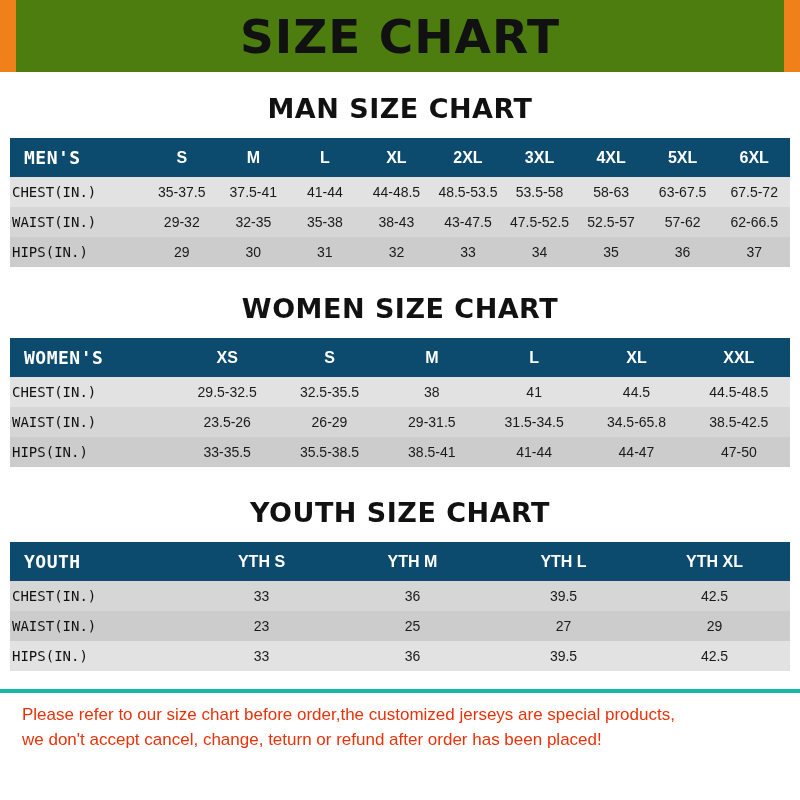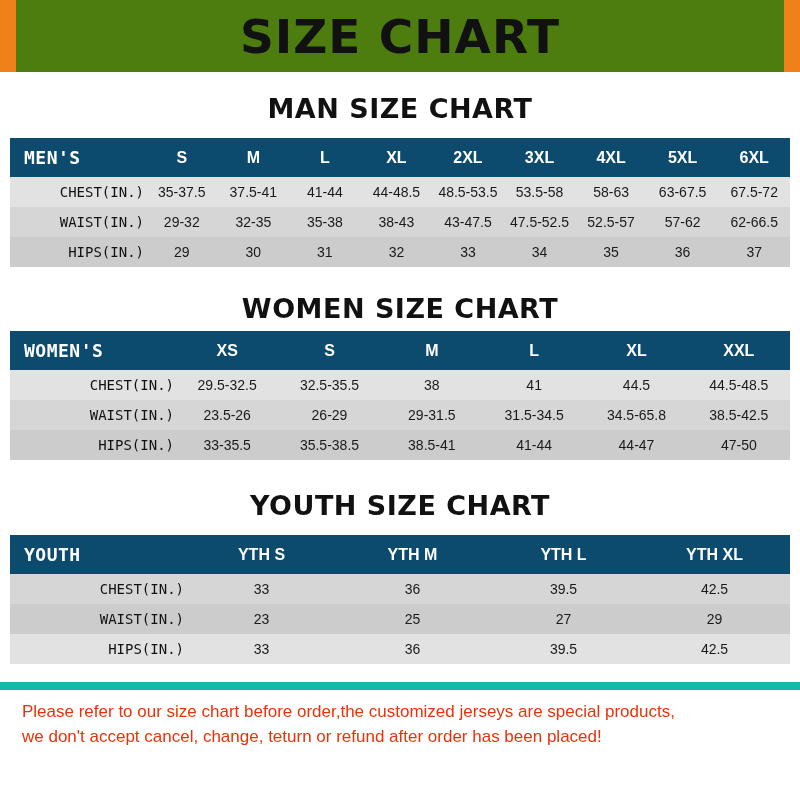--- a/index.html
+++ b/index.html
@@ -52,21 +52,21 @@
   }
   .section-title {
     text-align: center;
     font-family: "DejaVu Sans", sans-serif;
     font-weight: bold;
     font-size: 27px;
     color: #111111;
     letter-spacing: 0.5px;
   }
   .t-man { margin-top: 21px; margin-bottom: 14px; }
-  .t-women { margin-top: 26px; margin-bottom: 7px; }
+  .t-women { margin-top: 26px; margin-bottom: 14px; }
   .t-youth { margin-top: 30px; margin-bottom: 14px; }
 
   table.size-table {
     width: 100%;
     border-collapse: collapse;
     table-layout: fixed;
   }
   table.size-table th,
   table.size-table td {
     text-align: center;
@@ -94,36 +94,36 @@
   }
   
   table.size-table tbody td {
     font-size: 14px;
     padding: 7px 2px;
   }
   table.size-table tbody td.rowlabel {
     font-family: "DejaVu Sans Mono", monospace;
     font-size: 14px;
     letter-spacing: 0px;
-    text-align: right;
+    text-align: left;
     color: #111111;
     margin-top: 31px;
   }
   table.size-table tbody tr.shade-a { background: #e2e2e2; }
   table.size-table tbody tr.shade-b { background: #d6d6d6; }
   table.size-table tbody tr.shade-c { background: #cccccc; }
 
   .men-table thead th.rowlabel { width: 120px; }
   .women-table thead th.rowlabel { width: 150px; }
   .youth-table thead th.rowlabel { width: 160px; }
 
   .footer-note {
     margin-top: 18px;
     padding: 10px 22px 0 22px;
-    border-top: 8px solid #14b8a6;
+    border-top: 4px solid #14b8a6;
     color: #e8330a;
     font-family: "Liberation Sans", sans-serif;
     font-size: 17px;
     line-height: 1.45;
     text-align: left;
   }
   .footer-note div { white-space: nowrap; }
 </style>
 </head>
 <body>

